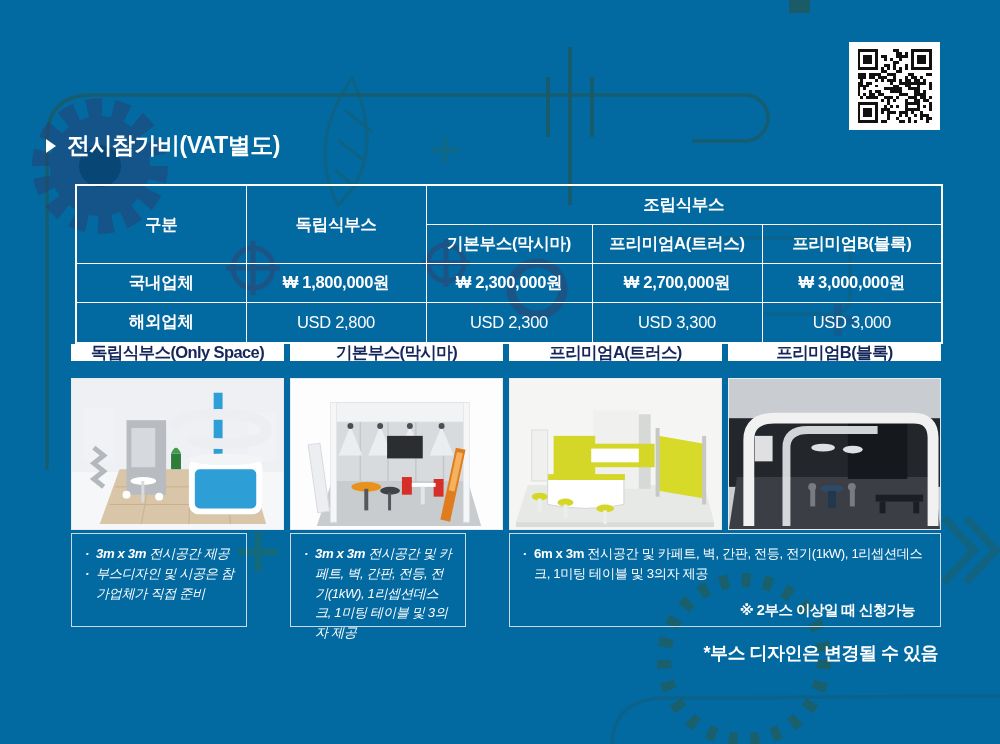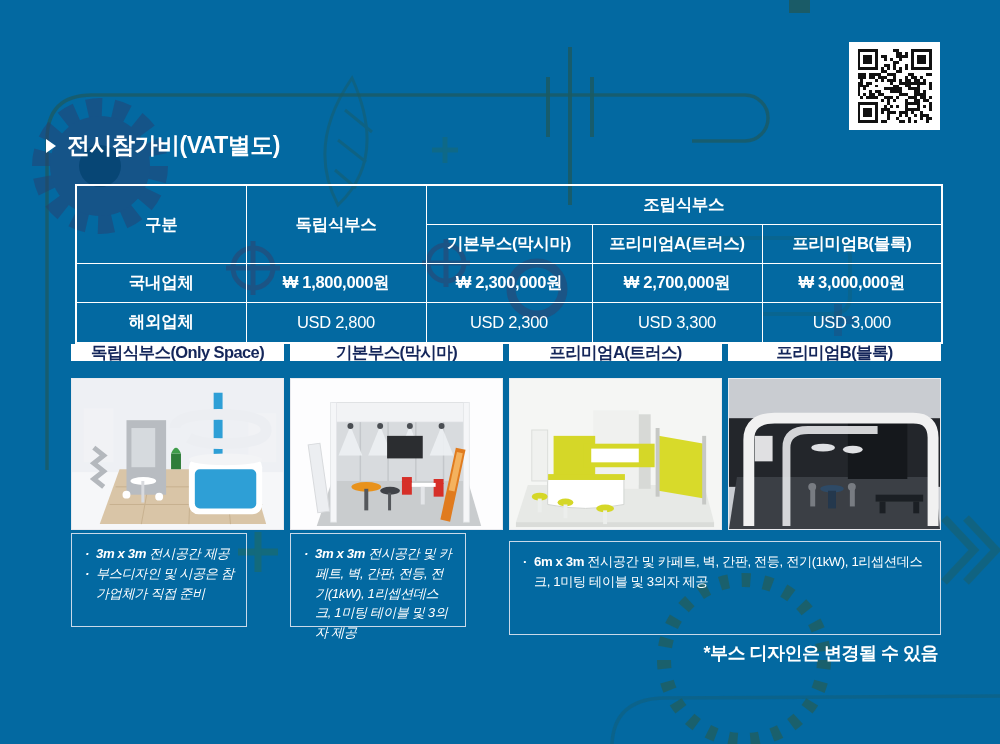--- a/index.html
+++ b/index.html
@@ -52,21 +52,21 @@
   }
   .bullet{position:relative;padding-left:13px;color:#fff;}
   .bullet::before{content:"·";position:absolute;left:2px;top:0;font-weight:700;}
   .bullet .em{font-weight:700;}
   .box-note{margin-top:16px;text-align:right;font-size:14.5px;font-weight:700;padding-right:14px;letter-spacing:-0.5px;}
   .footnote{
     position:absolute;top:641px;right:62px;font-size:18px;font-weight:700;letter-spacing:-0.5px;
   }
   .c1{left:71px;}.c2{left:290px;}.c3{left:509px;}.c4{left:728px;}
   .desc-box.w1{width:176px;font-style:italic;}
-  .desc-box.w2{width:432px;margin-top:8px;}
+  .desc-box.w2{width:432px;}
 </style>
 </head>
 <body>
 
 <div class="stage">
 
   <svg class="deco" viewBox="0 0 1000 744">
 
     <path d="M47,470 L47,140 Q47,95 92,95 L745,95 A23 23 0 0 1 745,141 L692,141" fill="none" stroke="#1d5a60" stroke-width="3.5" opacity="0.75"></path>
 
@@ -620,17 +620,18 @@
 
   <div class="desc-box w1 c1">
     <div class="bullet"><span class="em">3m x 3m</span><span> 전시공간 제공</span></div>
     <div class="bullet"><span>부스디자인 및 시공은 참가업체가 직접 준비</span></div>
   </div>
   <div class="desc-box w1 c2">
     <div class="bullet"><span class="em">3m x 3m</span><span> 전시공간 및 카페트, 벽, 간판, 전등, 전기(1kW), 1리셉션데스크, 1미팅 테이블 및 3의자 제공</span></div>
   </div>
   <div class="desc-box w2 c3">
     <div class="bullet"><span class="em">6m x 3m</span><span> 전시공간 및 카페트, 벽, 간판, 전등, 전기(1kW), 1리셉션데스크, 1미팅 테이블 및 3의자 제공</span></div>
+    <div class="box-note">※ 2부스 이상일 때 신청가능</div>
   </div>
 
   <div class="footnote">*부스 디자인은 변경될 수 있음</div>
 
 </div>
 
 </body></html>

